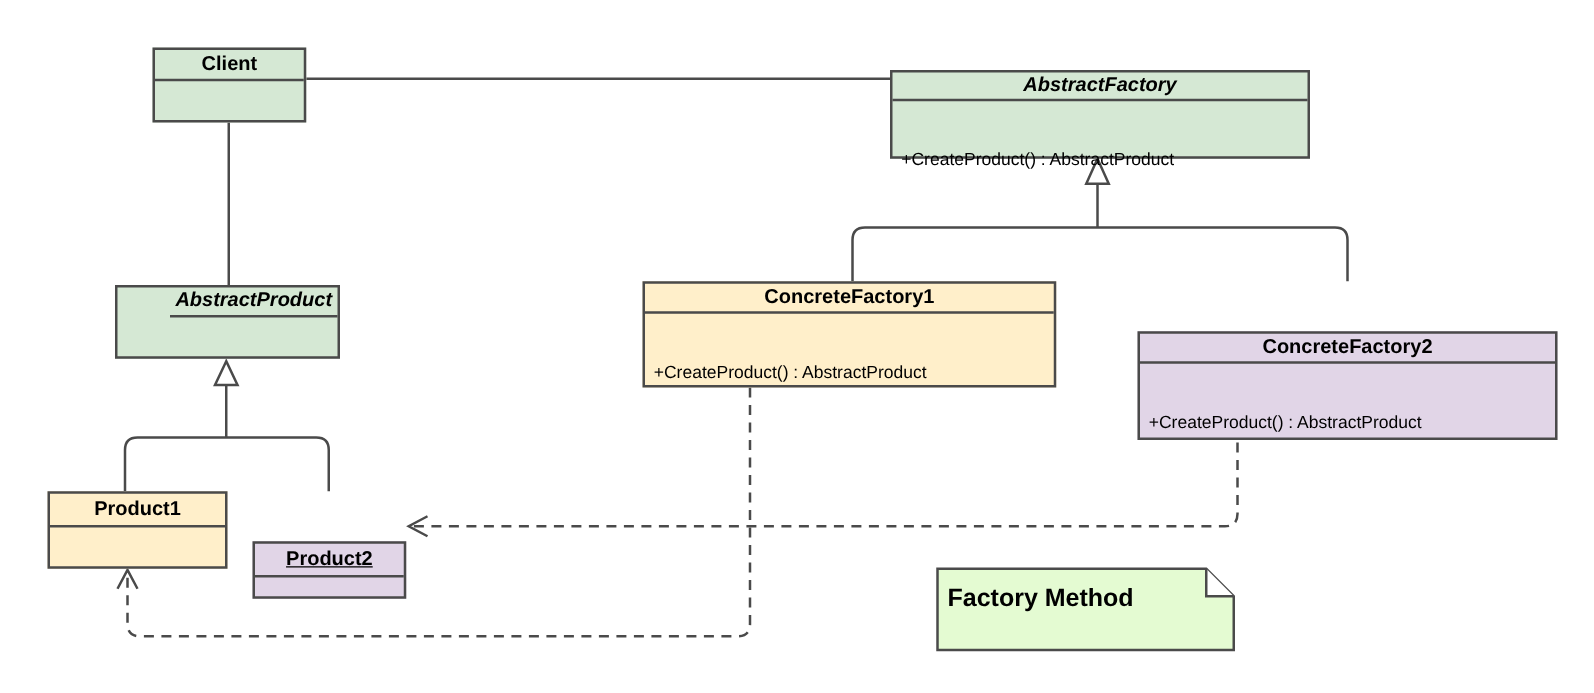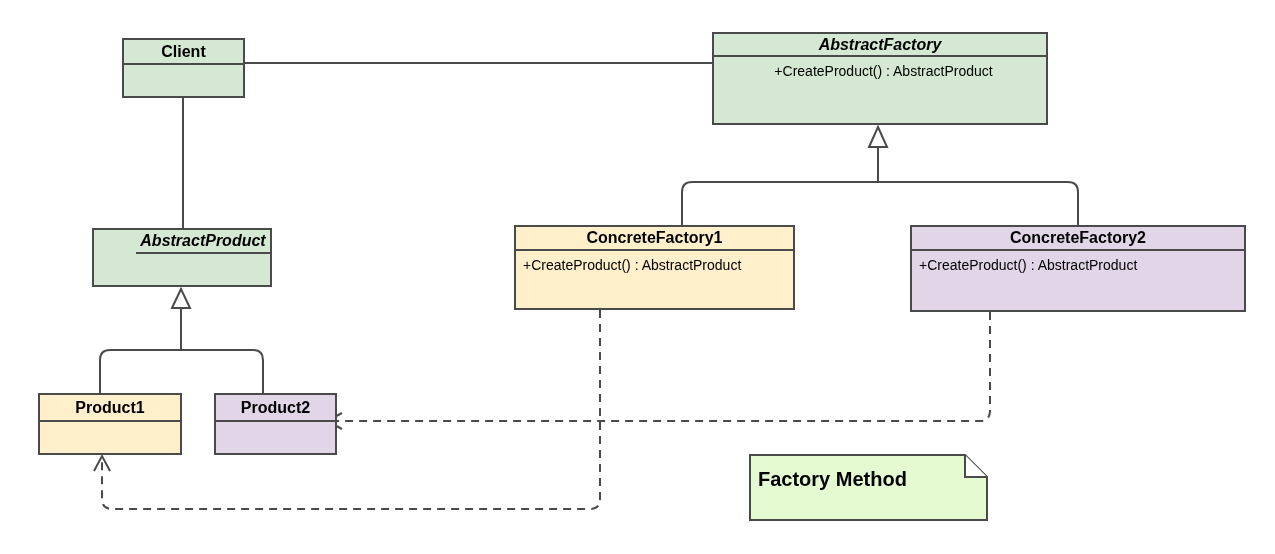--- a/index.html
+++ b/index.html
@@ -3,33 +3,33 @@
 <meta charset="utf-8">
 <style>
   html,body{margin:0;padding:0;}
   body{
     width:1275px;height:554px;position:relative;background:#ffffff;
     font-family:"Liberation Sans", sans-serif;color:#000;overflow:hidden;
   }
   #connectors{position:absolute;left:0;top:0;width:1275px;height:554px;}
   .uml-class{
     position:absolute;box-sizing:border-box;border:2px solid #4a4a4a;
-    display:flex;flex-direction:column;
+    display:flex;flex-direction:column;gap:32px;
   }
   .uml-class .hdr{
     box-sizing:border-box;border-bottom:2px solid #4a4a4a;
     font-weight:bold;font-size:16px;display:flex;align-items:center;justify-content:center;
     flex:0 0 auto;
   }
   .uml-class.abstract .hdr{font-style:italic;}
   .uml-class .bod{flex:1 1 auto;}
   .method{font-size:14px;padding:6px 0 0 7px;white-space:nowrap;}
   .green{background:#d5e8d4;}
   .yellow{background:#ffefca;}
-  .purple{background:#e1d5e7;}
+  .purple{background:#e1d5e7;margin-top:40px;}
   .note-text{
     position:absolute;left:758px;top:468px;font-weight:bold;font-size:20px;
   }
 </style>
 </head>
 <body>
 
 <div style="position:absolute;inset:0;">
 
   <svg id="connectors" viewBox="0 0 1275 554" xmlns="http://www.w3.org/2000/svg">
@@ -54,51 +54,51 @@
 
     <path d="M 750 455 H 965 L 987 477 V 520 H 750 Z" fill="#e4fbd2" stroke="#4a4a4a" stroke-width="2"></path>
     <path d="M 965 455 V 477 H 987" fill="#ffffff" stroke="#4a4a4a" stroke-width="2"></path>
   </svg>
 
   <div class="uml-class green" style="left:122px;top:38px;width:123px;height:60px;">
     <div class="hdr" style="height:25px;">Client</div>
     <div class="bod"></div>
   </div>
 
-  <div class="uml-class green abstract" style="left:712px;top:32px;width:336px;height:93px;text-align:center;">
+  <div class="uml-class green abstract" style="left:712px;top:56px;width:336px;height:71px;">
     <div class="hdr" style="height:23px;">AbstractFactory</div>
     <div class="bod">
       <div class="method">+CreateProduct() : AbstractProduct</div>
     </div>
   </div>
 
   <div class="uml-class green abstract" style="left:92px;top:228px;width:180px;height:59px;">
     <div class="hdr" style="height:24px;margin-left:42px;">AbstractProduct</div>
     <div class="bod"></div>
   </div>
 
-  <div class="uml-class yellow" style="left:514px;top:225px;width:281px;height:85px;">
+  <div class="uml-class yellow" style="left:514px;top:225px;width:331px;height:85px;">
     <div class="hdr" style="height:24px;">ConcreteFactory1</div>
     <div class="bod">
       <div class="method">+CreateProduct() : AbstractProduct</div>
     </div>
   </div>
 
   <div class="uml-class purple" style="left:910px;top:225px;width:336px;height:87px;">
     <div class="hdr" style="height:24px;">ConcreteFactory2</div>
     <div class="bod">
       <div class="method">+CreateProduct() : AbstractProduct</div>
     </div>
   </div>
 
   <div class="uml-class yellow" style="left:38px;top:393px;width:144px;height:62px;">
     <div class="hdr" style="height:27px;">Product1</div>
     <div class="bod"></div>
   </div>
 
-  <div class="uml-class purple" style="left:214px;top:393px;width:123px;height:62px;">
+  <div class="uml-class purple" style="left:202px;top:393px;width:123px;height:46px;text-decoration:underline;">
     <div class="hdr" style="height:27px;">Product2</div>
     <div class="bod"></div>
   </div>
 
   <div class="note-text">Factory Method</div>
 
 </div>
 
 </body></html>

